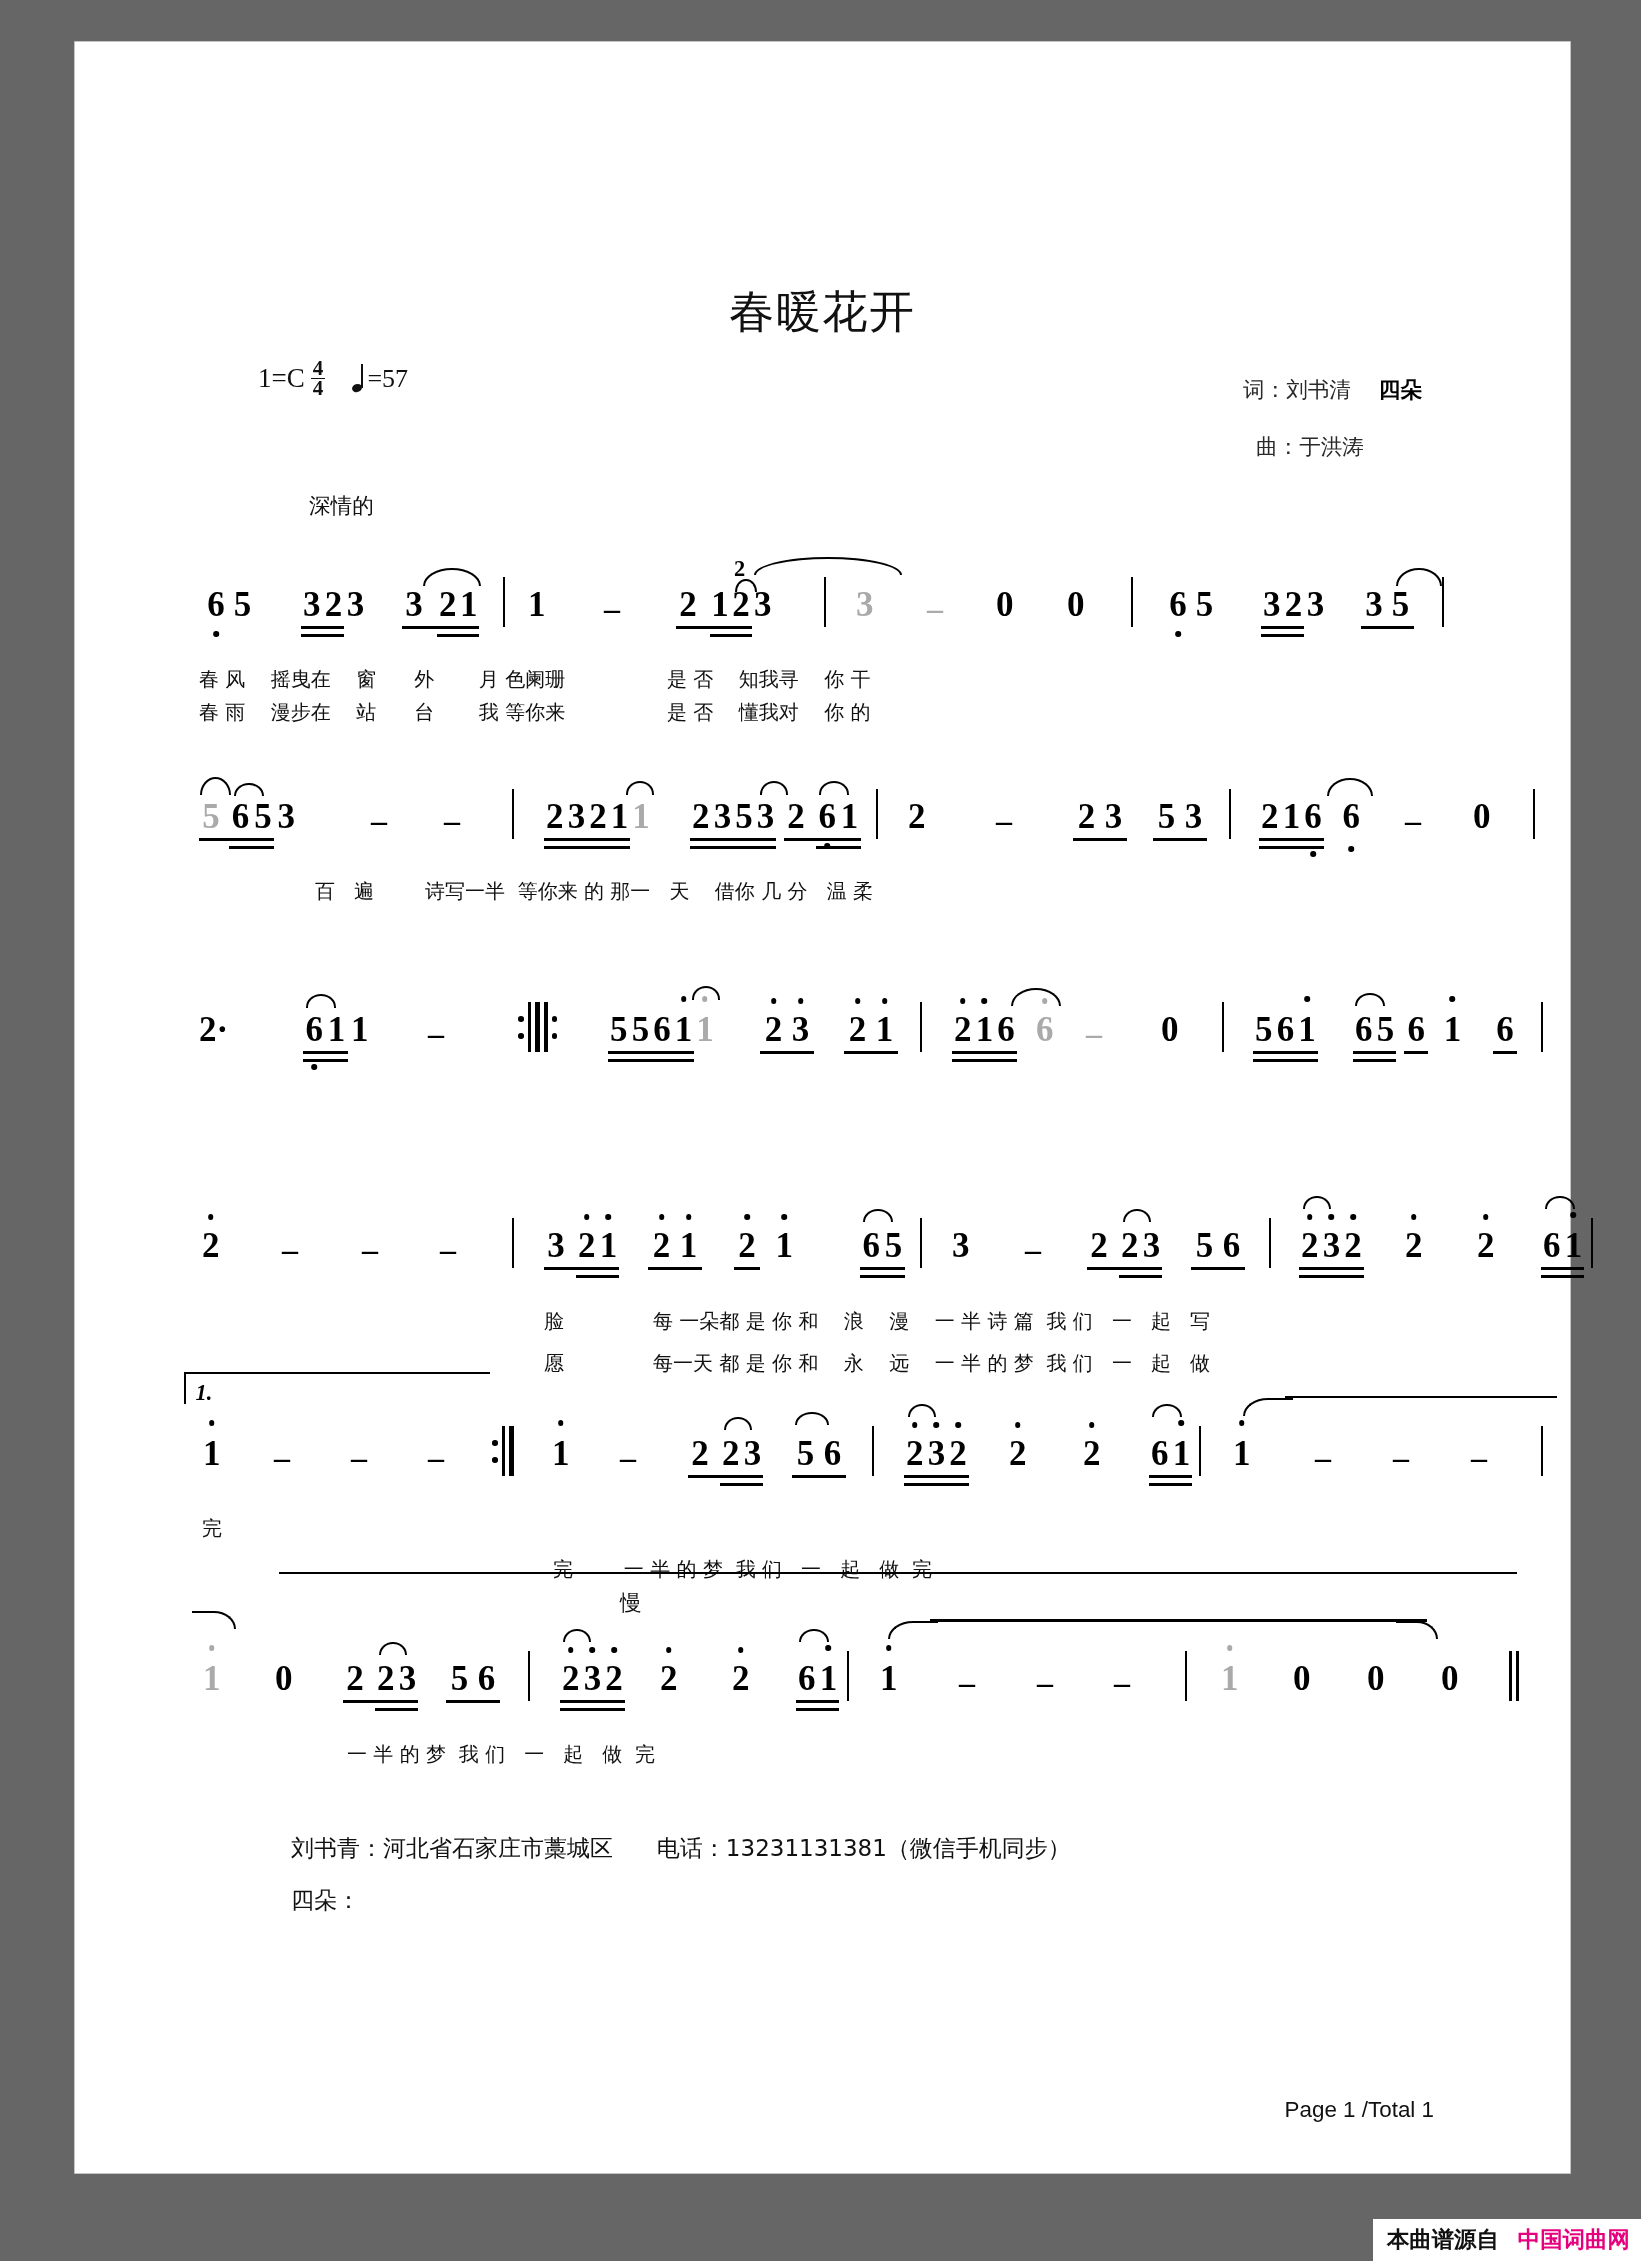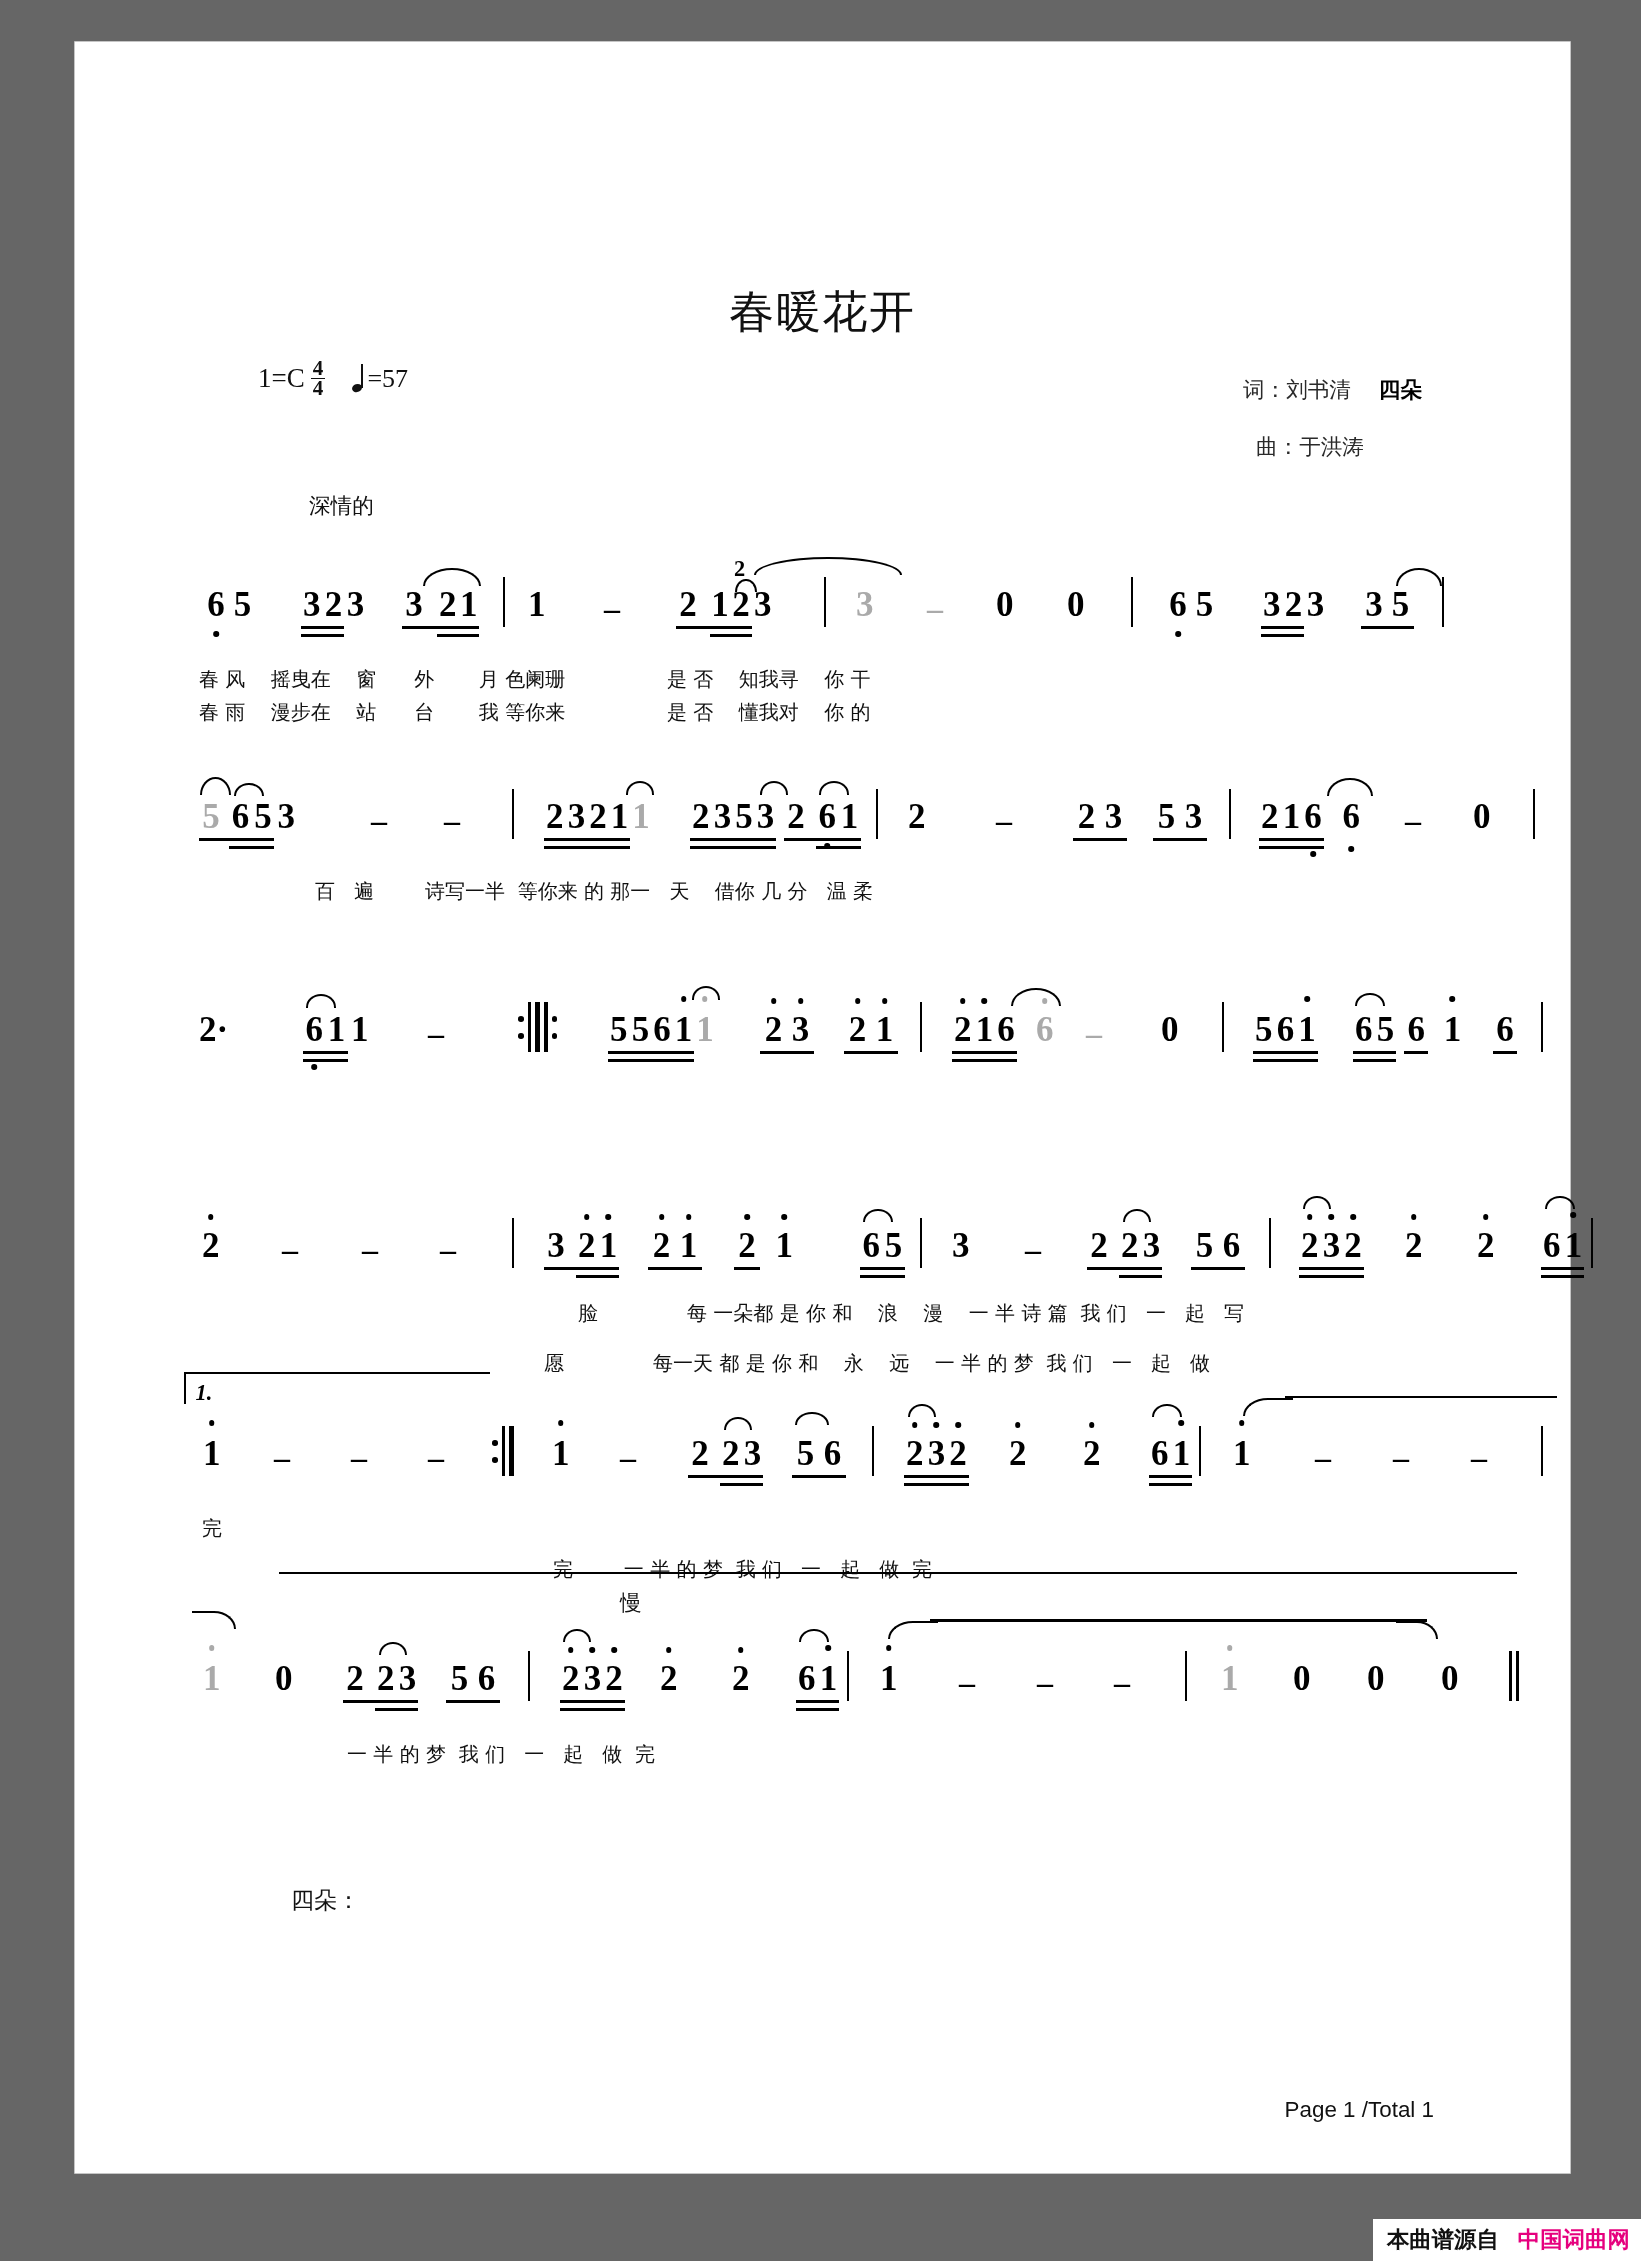--- a/index.html
+++ b/index.html
@@ -423,21 +423,21 @@
     <span class="n" style="position:absolute;left:1402px;top:32px;">2<i class="udot"></i></span>
     <div class="grp" style="left:1466px;top:32px;">
       <span class="beam beam2">
         <span class="n" style="width:21.6px;">6</span>
         <span class="n" style="width:21.6px;">1<i class="udot" style="top:-16px;"></i></span>
       </span>
     </div>
     <div class="slur sm" style="left:1470px;top:0px;width:26px;"></div>
     <span class="bar" style="position:absolute;left:1516px;top:22.4px;"></span>
 
-    <div class="lyr" style="left:469px;top:104px;margin-left:34px;">脸              每 一朵都 是 你 和    浪    漫    一 半 诗 篇  我 们   一   起   写</div>
+    <div class="lyr" style="left:469px;top:112px;">脸              每 一朵都 是 你 和    浪    漫    一 半 诗 篇  我 们   一   起   写</div>
     <div class="lyr" style="left:469px;top:154px;">愿              每一天 都 是 你 和    永    远    一 半 的 梦  我 们   一   起   做</div>
   </div>
 
   <div class="volta" style="left:109px;top:1330px;width:304px;height:30px;">
     <span>1.</span>
   </div>
 
   <div class="system" style="top:1362px;height:184px;">
     <span class="n" style="position:absolute;left:128px;top:32px;">1<i class="udot" style="top:-16px;"></i></span>
     <span class="dash" style="position:absolute;left:199px;top:35px;">–</span>
@@ -558,20 +558,21 @@
     <span class="n" style="position:absolute;left:1366px;top:44px;">0</span>
     <span class="dbar" style="position:absolute;left:1434px;top:34px;">
         <i></i>
         <i></i>
       </span>
 
     <div class="lyr" style="left:272px;top:124px;">一 半 的 梦  我 们   一   起   做  完</div>
     <div class="lyr" style="left:128px;top:124px;"></div>
   </div>
 
+  <div class="contact" style="top:1791px;">刘书青：河北省石家庄市藁城区      电话：13231131381（微信手机同步）</div>
   <div class="contact" style="top:1843px;">四朵：</div>
 
   <div class="pagenum">Page 1 /Total 1</div>
 </div>
 
 <div class="wm">
   <span class="src">本曲谱源自</span>
   <span class="site">中国词曲网</span>
 </div>
 

